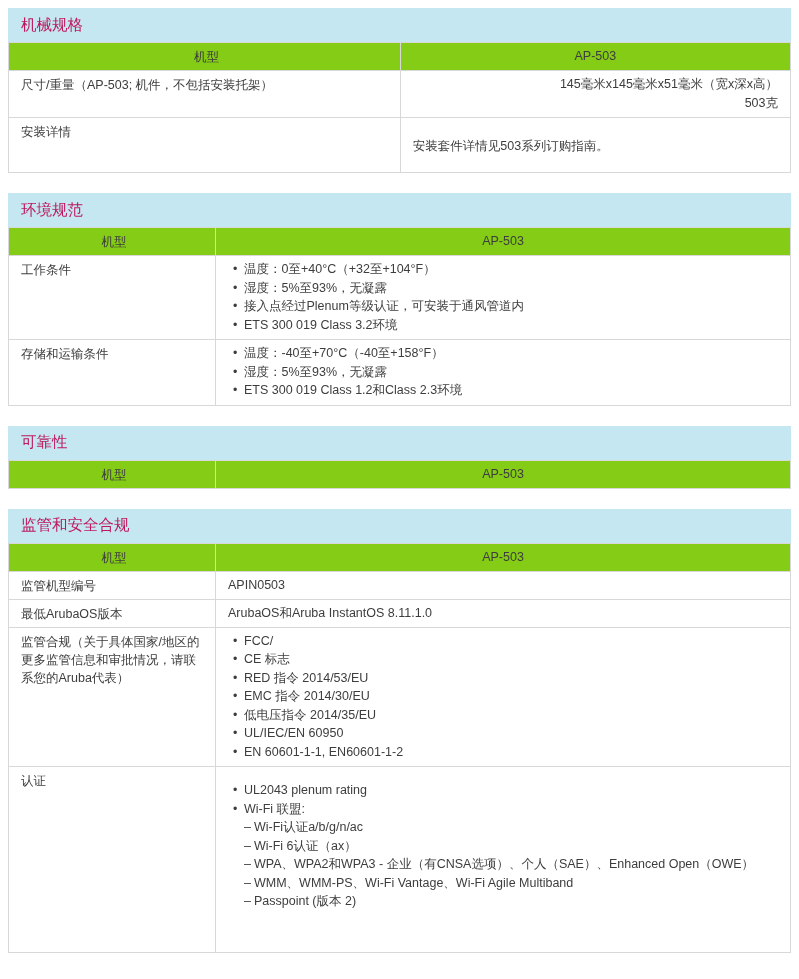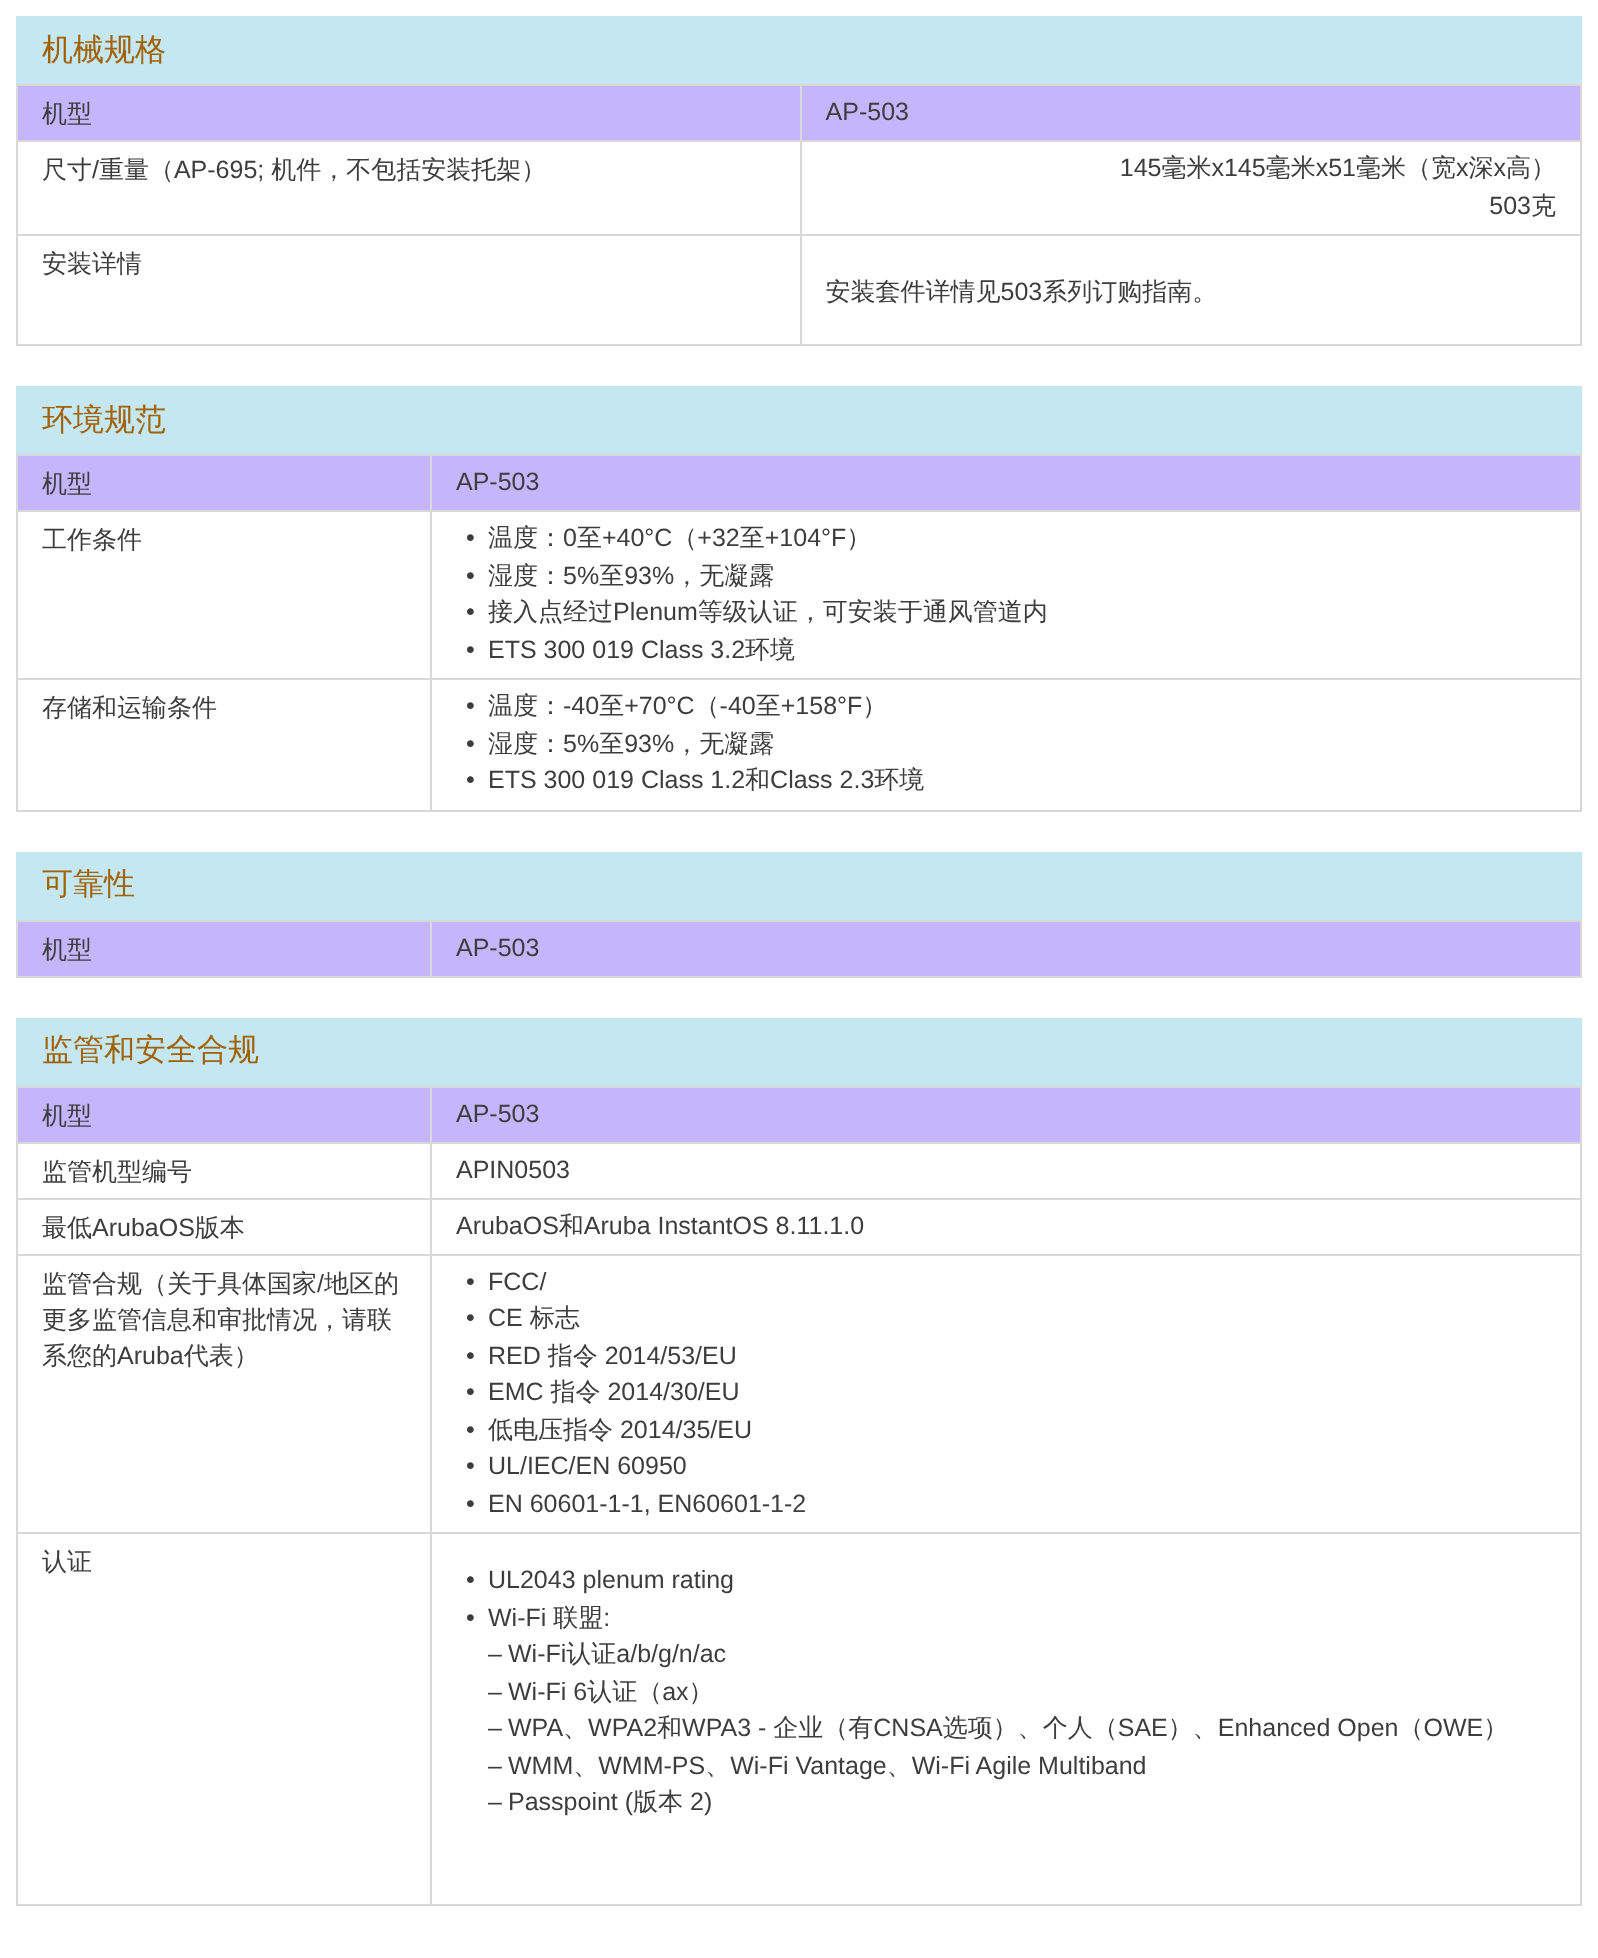--- a/index.html
+++ b/index.html
@@ -13,38 +13,38 @@
   .page { padding:8px 8px 10px 8px; }
   .section { margin-bottom:20px; }
   .section:last-child { margin-bottom:0; }
   .sec-header {
     background:#c4e7f1;
     height:34px;
     display:flex;
     align-items:center;
     padding:0 13px;
     font-size:15.5px;
-    color:#a16207;
+    color:#be185d;
   }
   table {
     width:100%;
     border-collapse:collapse;
     table-layout:fixed;
   }
   col.c-wide   { width:50.1%; }
   col.c-narrow { width:207px; }
   td {
     border:1px solid #d8d8d8;
     font-size:12.5px;
     line-height:16px;
     vertical-align:top;
     padding:5px 12px 4px 12px;
     word-break:break-word;
   }
-  tr.first td { background:#c4b5fd; }
+  tr.first td { background:#84cc16;text-align:center; }
   td.pre { white-space:pre-line; line-height:19px; padding-top:4px; padding-bottom:4px;text-align:right; }
   tr.tall td { height:55px;margin-top:47px; }
   tr.tall td.v-mid { vertical-align:middle; }
   tr.xtall td { height:186px; }
   td.list-cell { padding:4px 10px 5px 17px; }
   td.list-pad  { padding-top:14px; padding-bottom:24px; }
   .li { display:flex; line-height:18.5px; }
   .li .marker { flex:0 0 11px; }
   .li.lv2 { padding-left:11px; }
   .li.lv2 .marker { flex:0 0 10px; }
@@ -61,21 +61,21 @@
       <colgroup>
           <col class="c-wide">
           <col>
         </colgroup>
       <tbody>
         <tr class="first">
           <td class="label-cell">机型</td>
           <td>AP-503</td>
         </tr>
         <tr>
-          <td class="label-cell">尺寸/重量（AP-695; 机件，不包括安装托架）</td>
+          <td class="label-cell">尺寸/重量（AP-503; 机件，不包括安装托架）</td>
           <td class="pre">145毫米x145毫米x51毫米（宽x深x高）
 503克</td>
         </tr>
         <tr class="tall">
           <td class="label-cell">安装详情</td>
           <td class="v-mid">安装套件详情见503系列订购指南。</td>
         </tr>
       </tbody>
     </table>
   </section>

